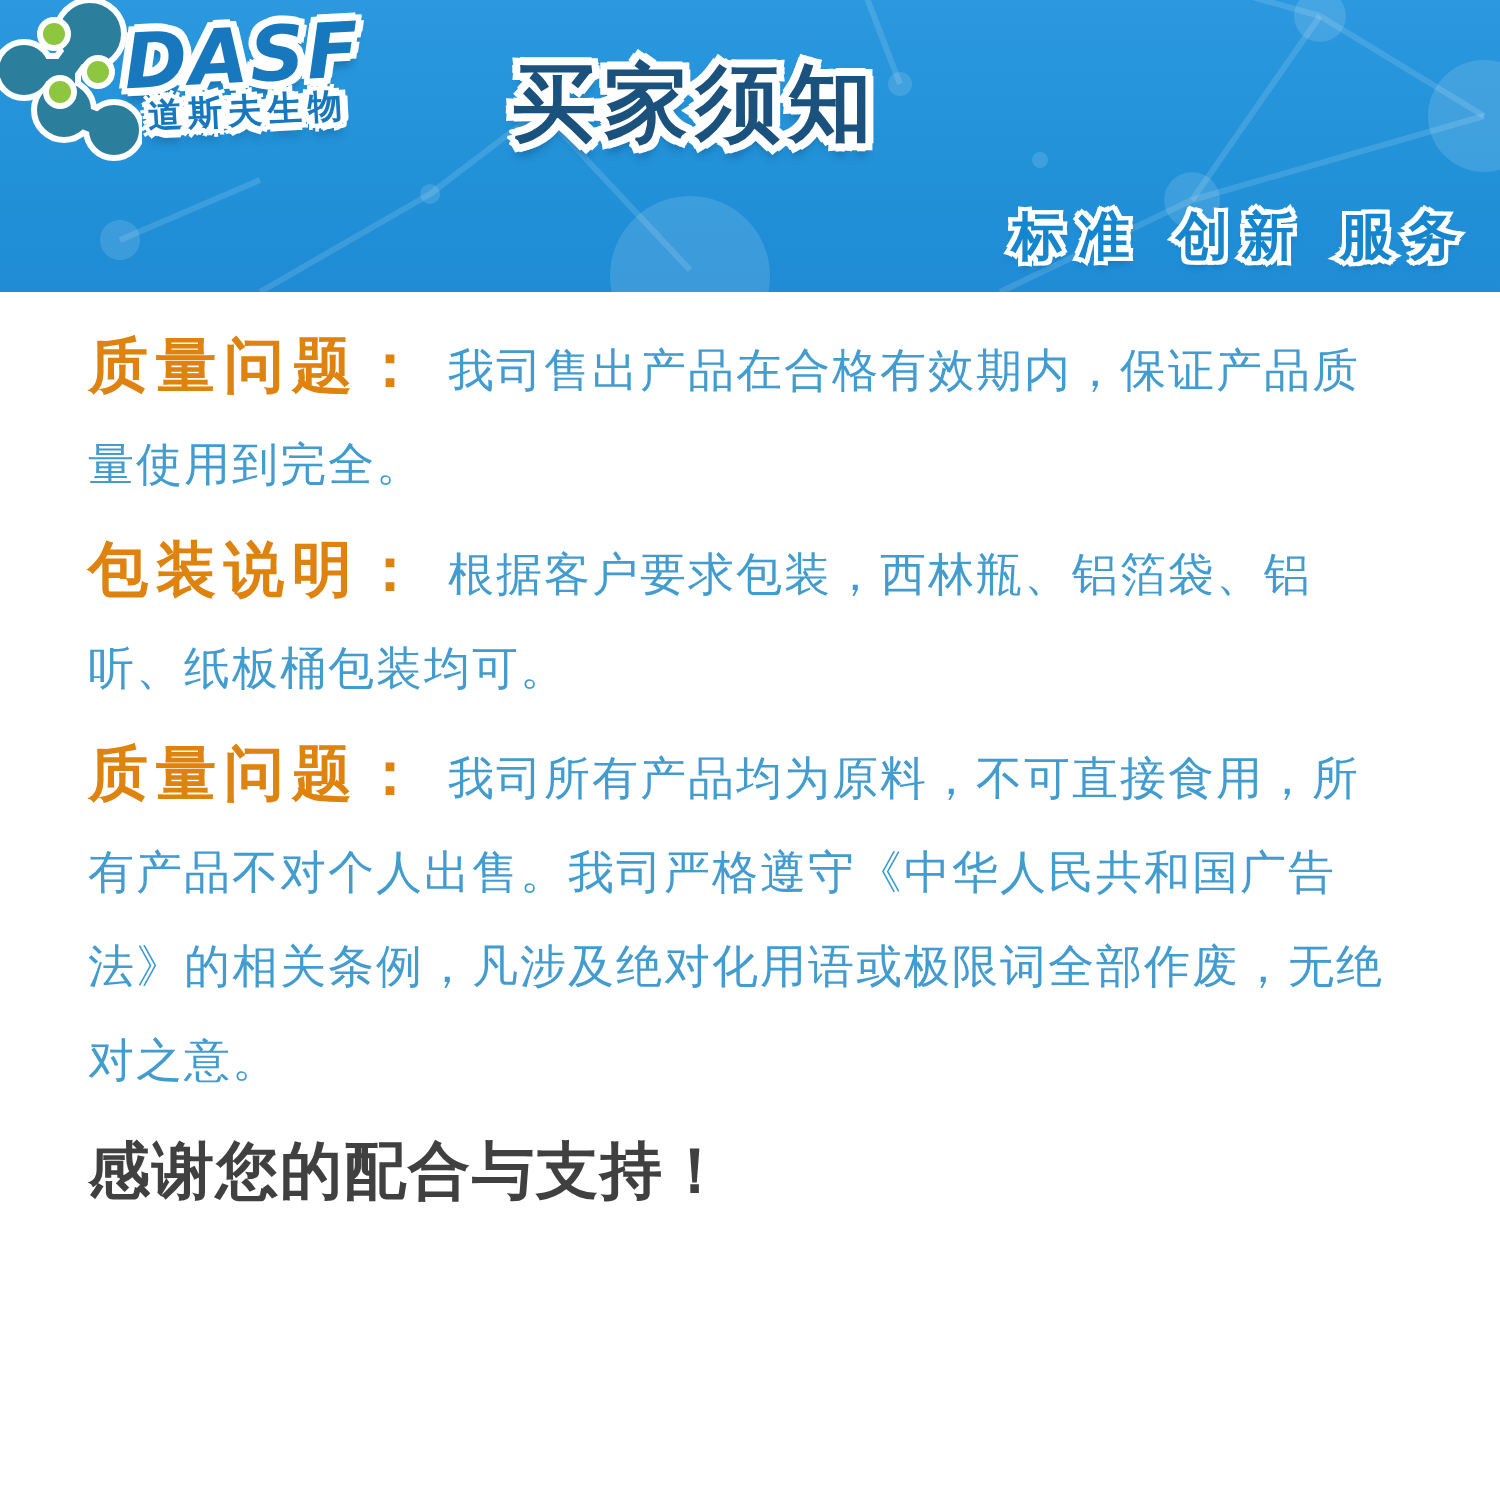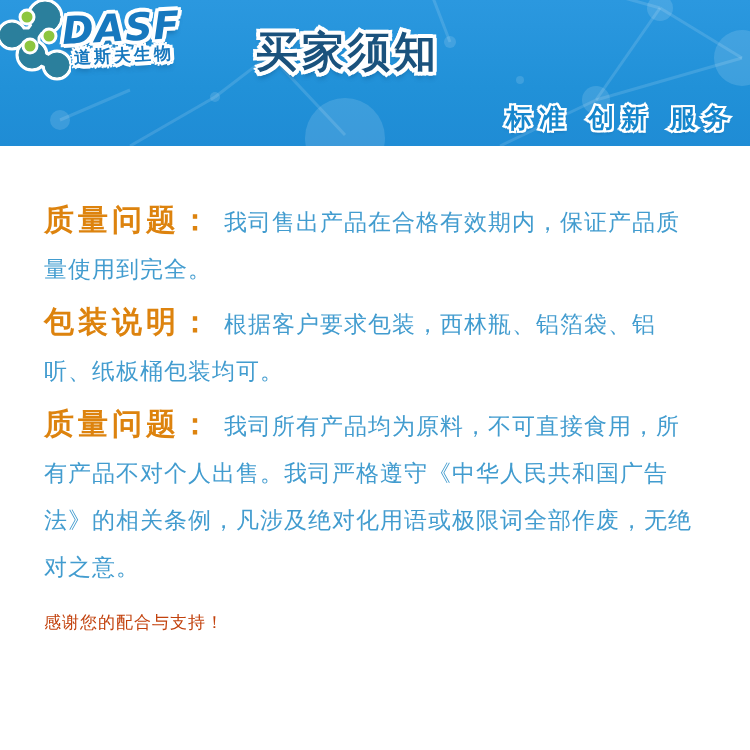--- a/index.html
+++ b/index.html
@@ -58,33 +58,33 @@
     color:#1586cd;
   }
   .tagline .bg{
     -webkit-text-stroke:4px #ffffff;
     text-shadow:
       -2px -2px 0 #fff, 2px -2px 0 #fff, -2px 2px 0 #fff, 2px 2px 0 #fff,
       0 3px 3px rgba(9,60,105,.35);
   }
 
   
-  .notice{padding:14px 56px 0 44px;margin-top:36px;}
+  .notice{padding:14px 56px 0 44px;}
   .section{
     margin:0 0 5px 0;line-height:47px;
     font-size:23px;letter-spacing:1px;color:#429ccf;
     text-align:left;
   }
   .sec-heading{
     font-size:30px;font-weight:600;letter-spacing:4px;
     color:#dd830e;margin-right:10px;
   }
   .closing{
     margin:8px 0 0 0;line-height:47px;
-    font-size:17px;letter-spacing:1px;color:#c2410c;
+    font-size:31px;letter-spacing:1px;color:#404040;font-weight:bold;
   }
 </style>
 </head>
 <body>
 
 <div class="page">
 
   <div class="header">
 
     <svg class="pattern" viewBox="0 0 750 146" xmlns="http://www.w3.org/2000/svg">

